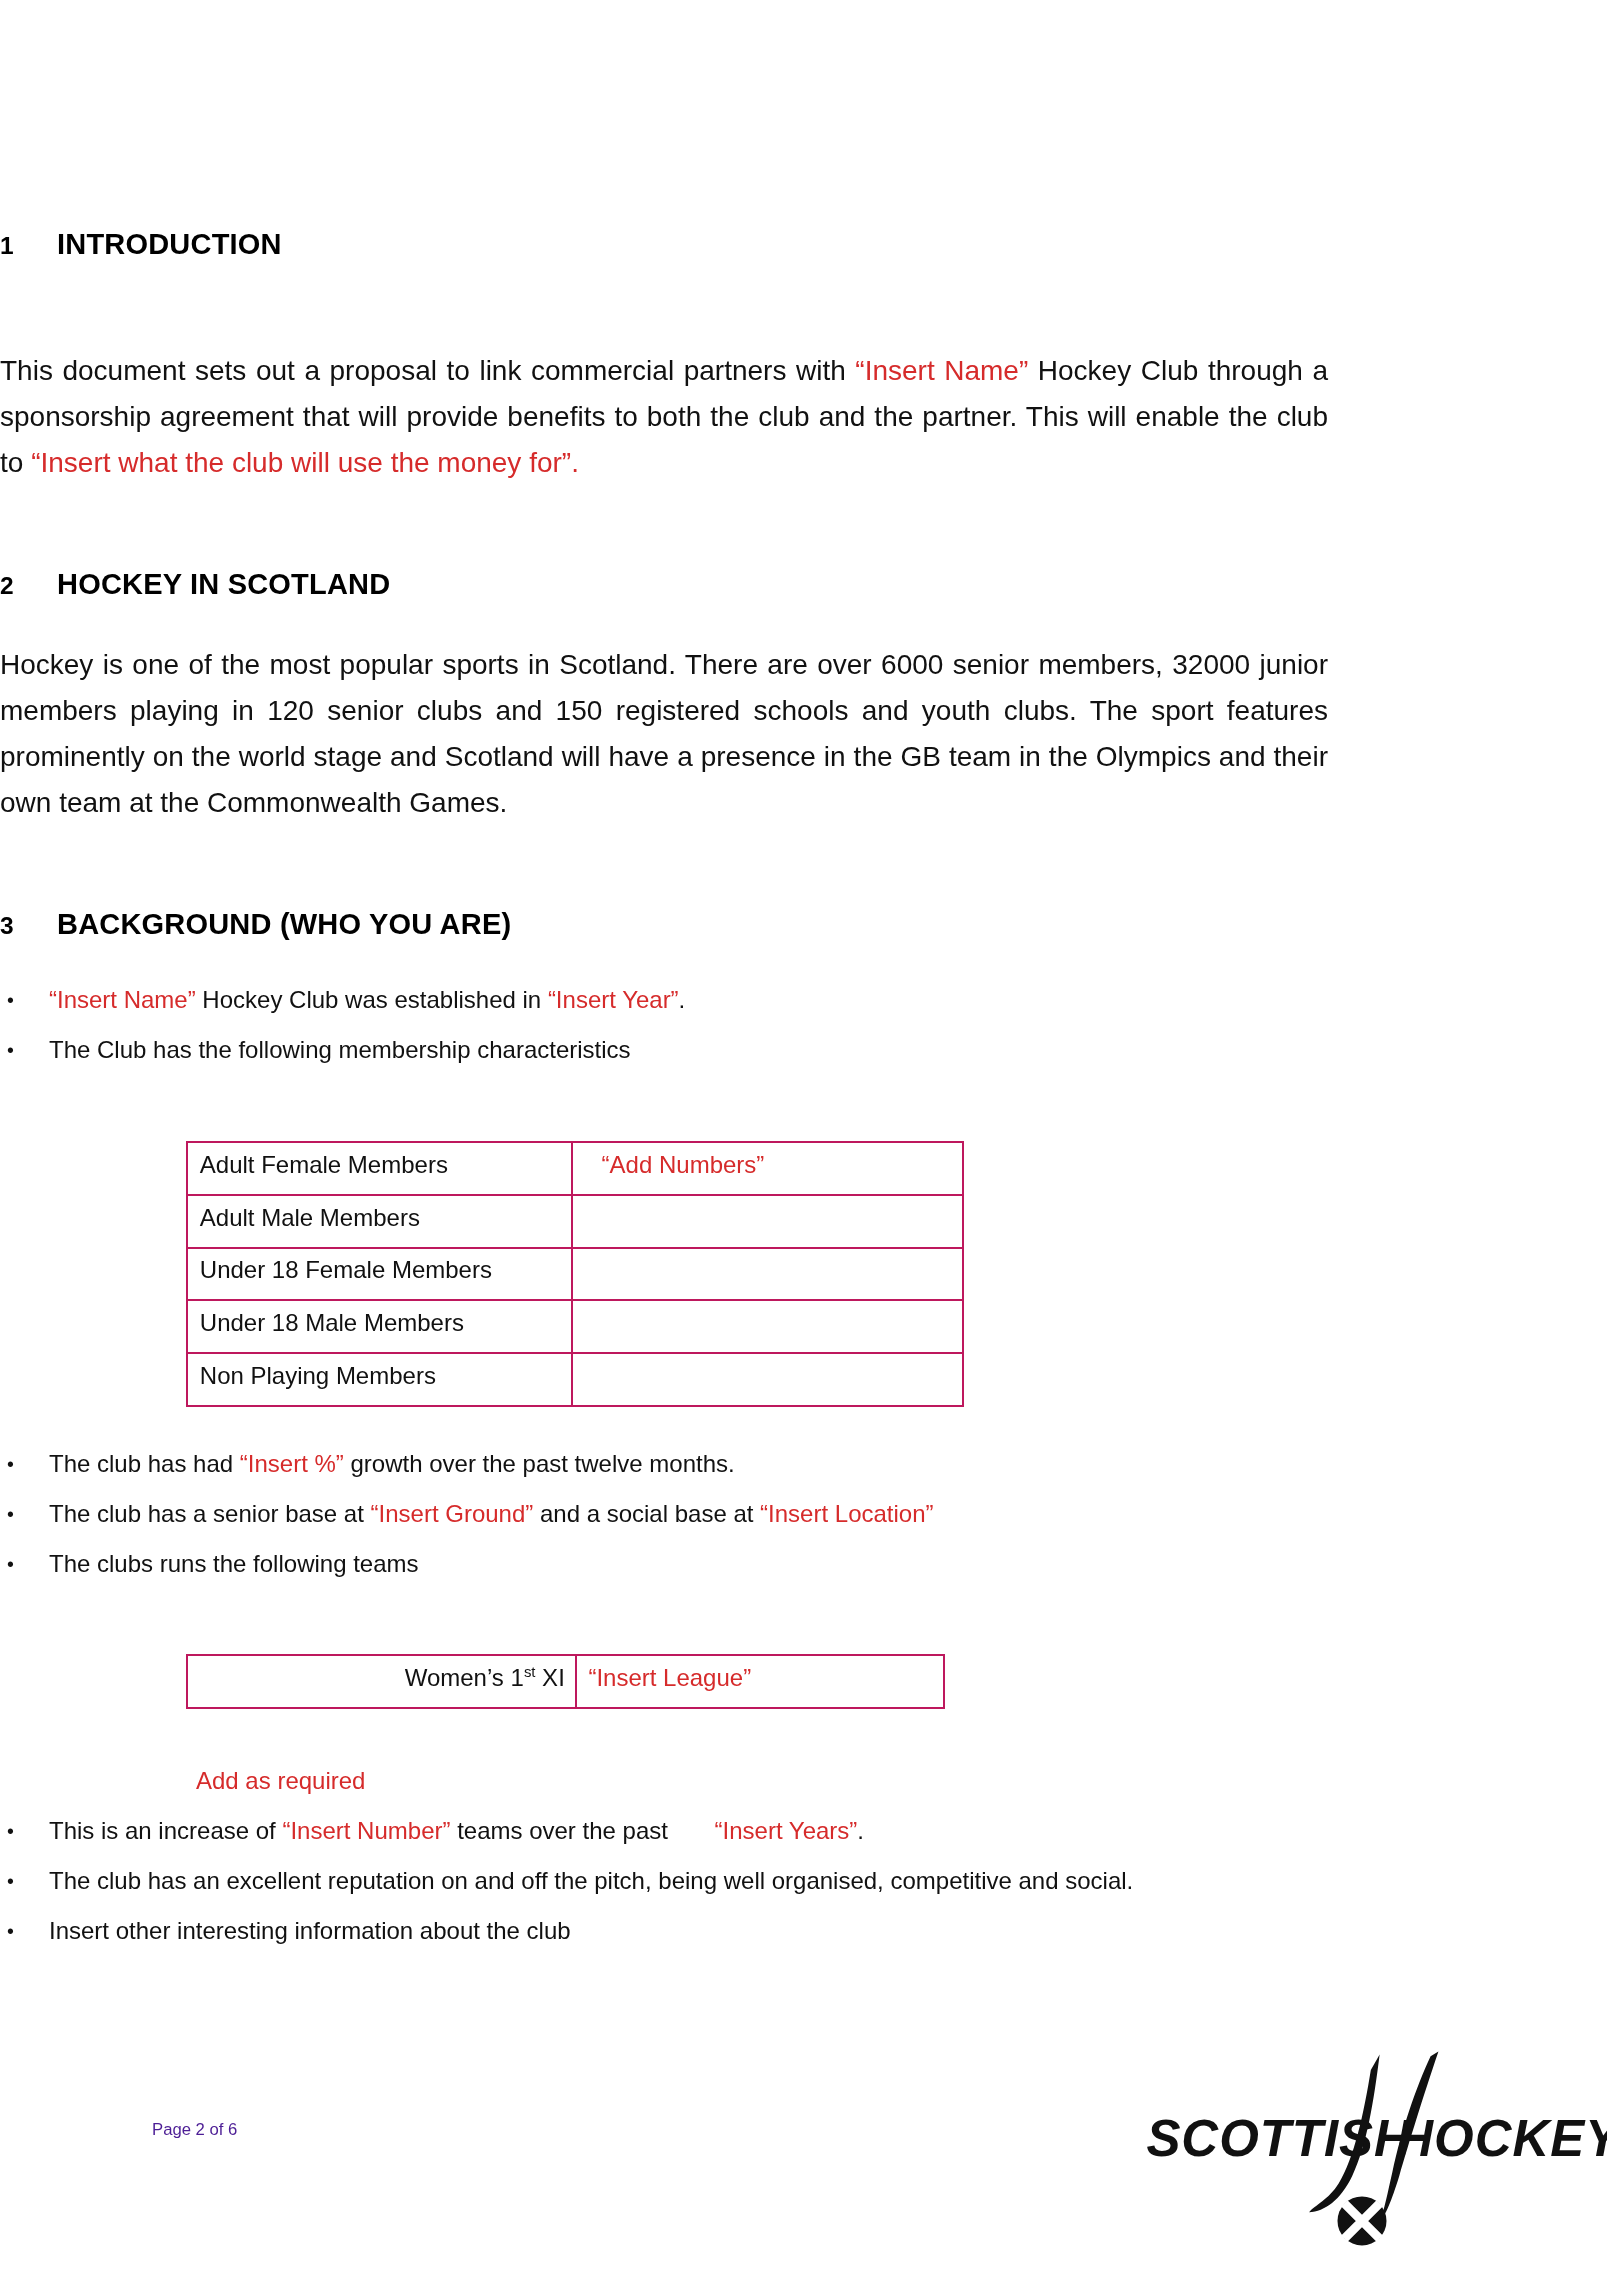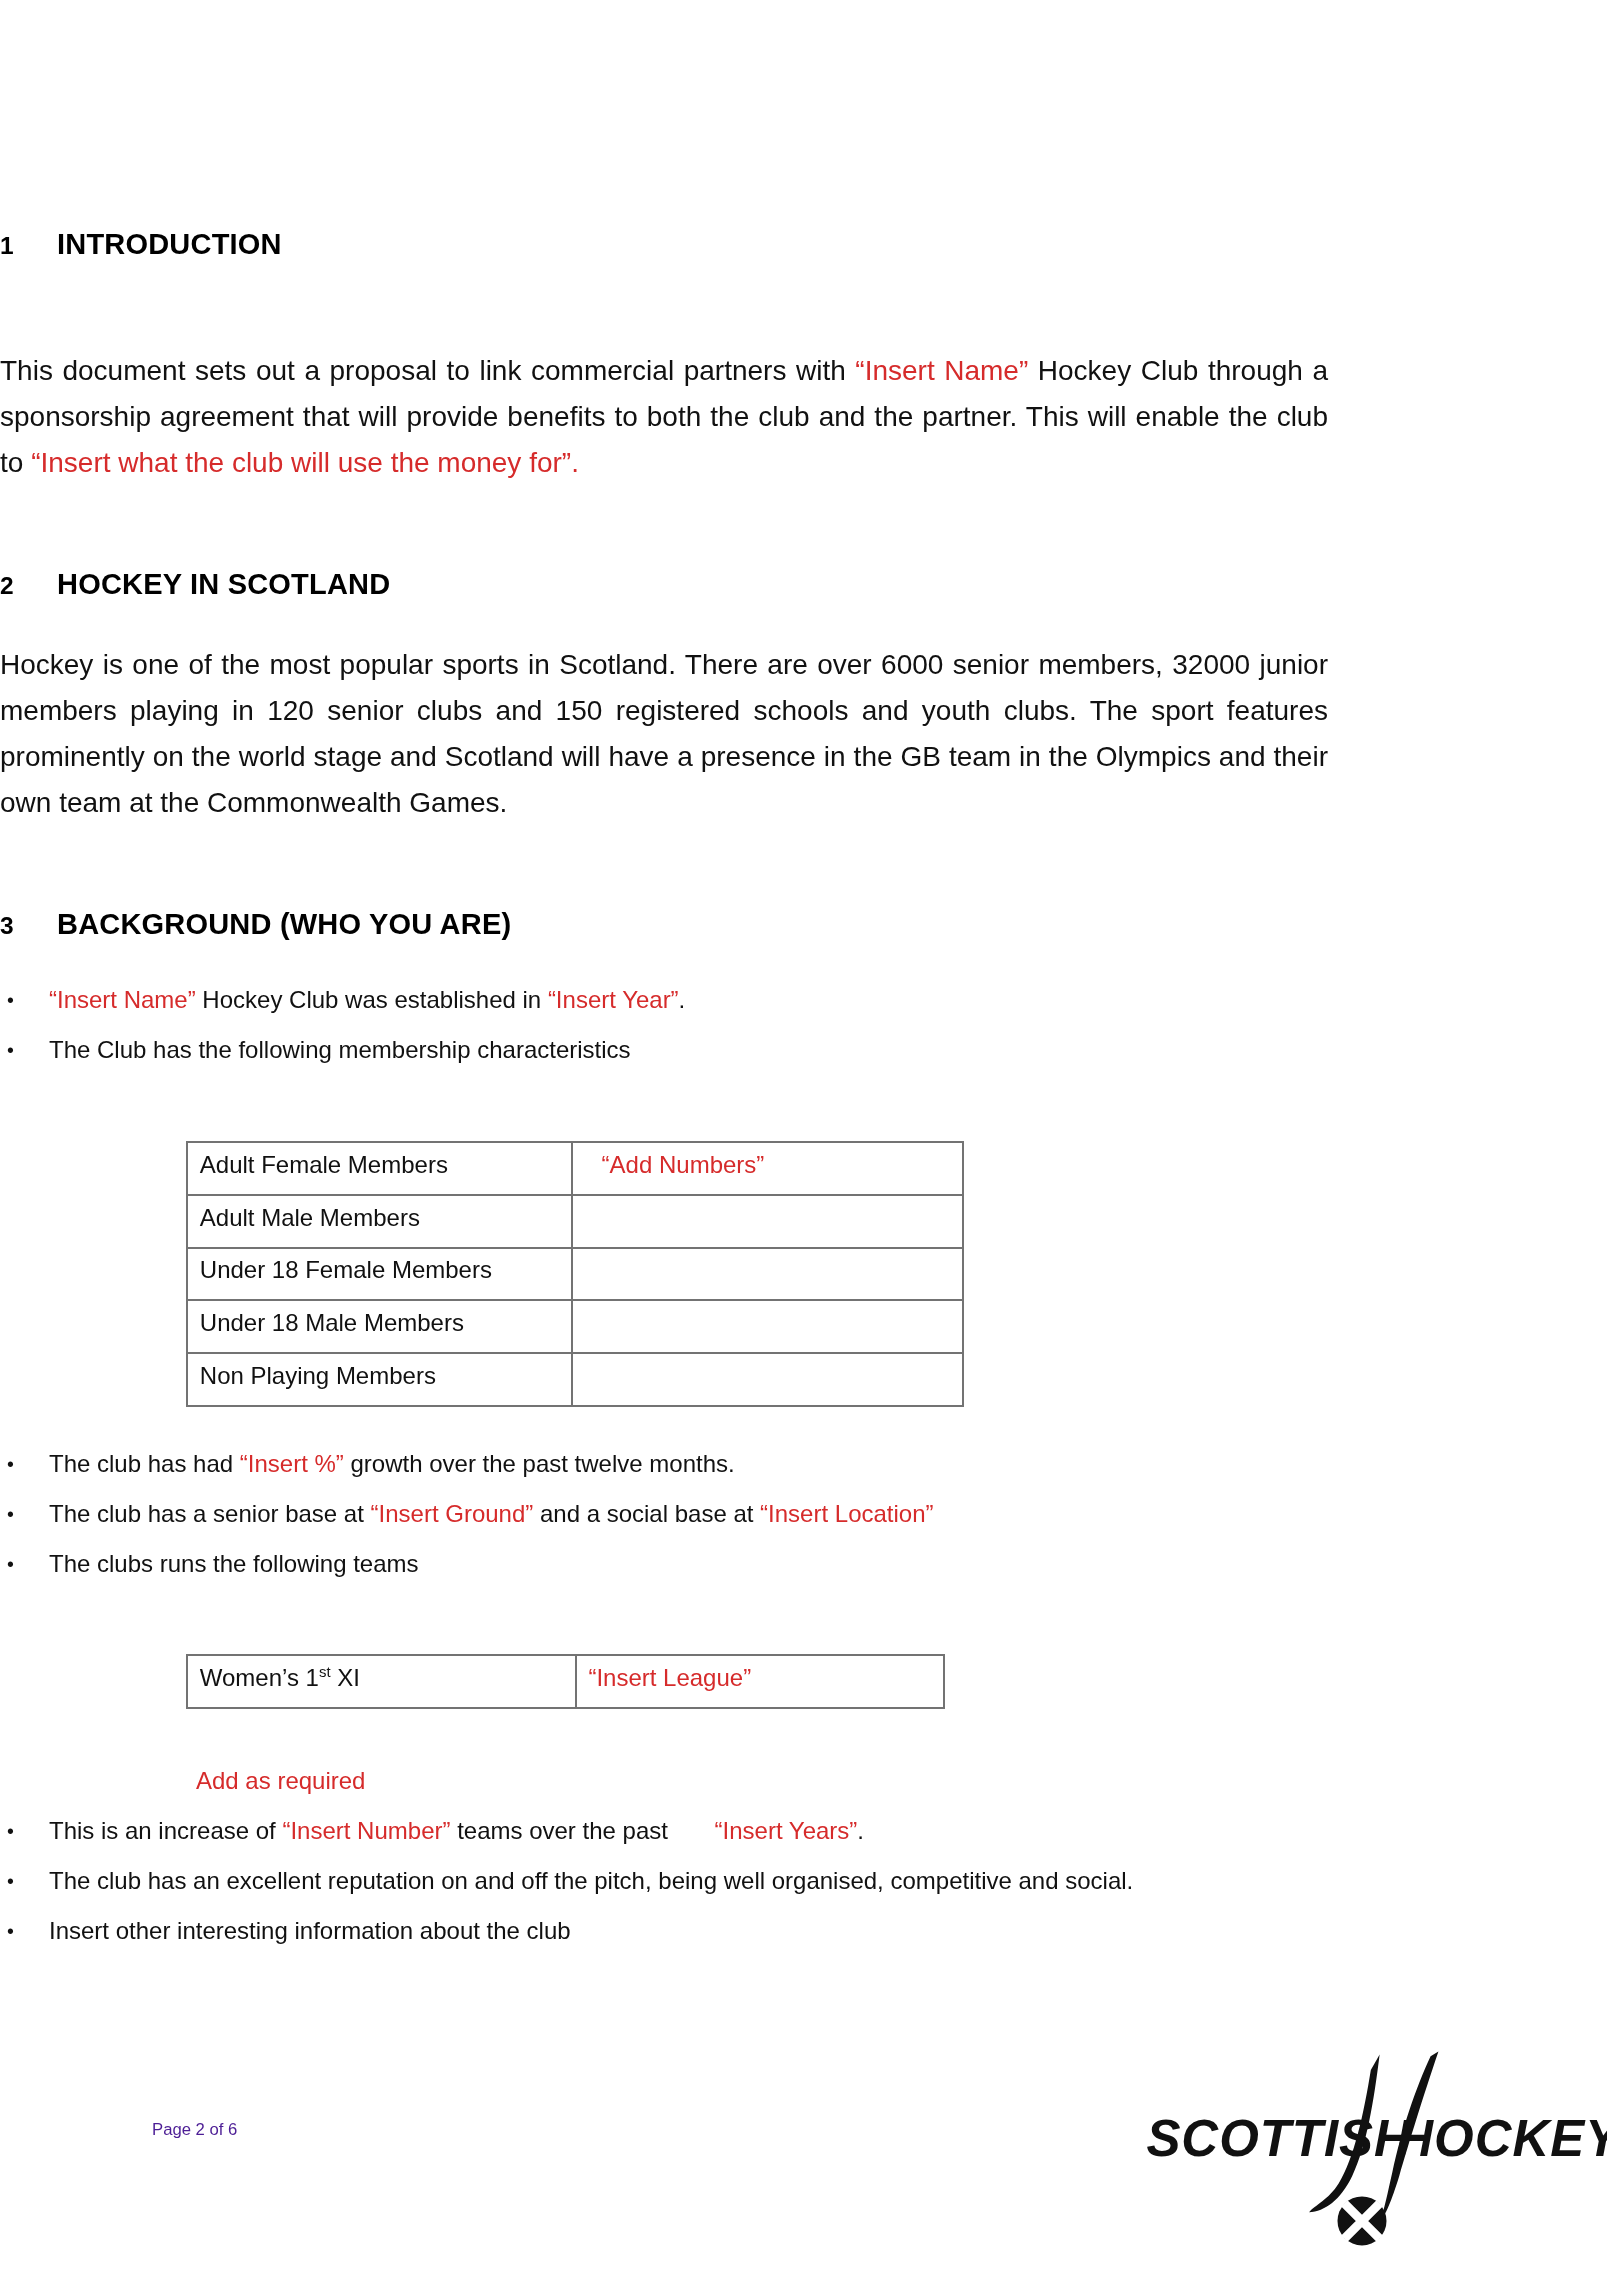--- a/index.html
+++ b/index.html
@@ -85,38 +85,38 @@
 
   
   table.doc-table {
     position: absolute;
     border-collapse: collapse;
     font-size: 24px;
     color: #111;
     background: #fff;
   }
   table.doc-table td {
-    border: 2px solid #737373;
+    border: 2px solid #be185d;
     padding: 4.9px 9.8px 4.9px 11.8px;
     vertical-align: top;
     line-height: 33px;
   }
   #members-table {
     left: 186px;
     top: 1141px;
   }
   #members-table td.c1 { width: 361px; }
   #members-table td.c2 { width: 351px; }
   #members-table tr td { height: 41px; }
 
   #teams-table {
     left: 186px;
     top: 1654px;
   }
-  #teams-table td.c1 { width: 365px; }
+  #teams-table td.c1 { width: 365px; text-align: right; }
   #teams-table td.c2 { width: 345px; }
   #teams-table tr td { height: 41px; }
 
   sup {
     font-size: 0.62em;
     vertical-align: super;
     line-height: 0;
   }
 
   .note-add-required {

